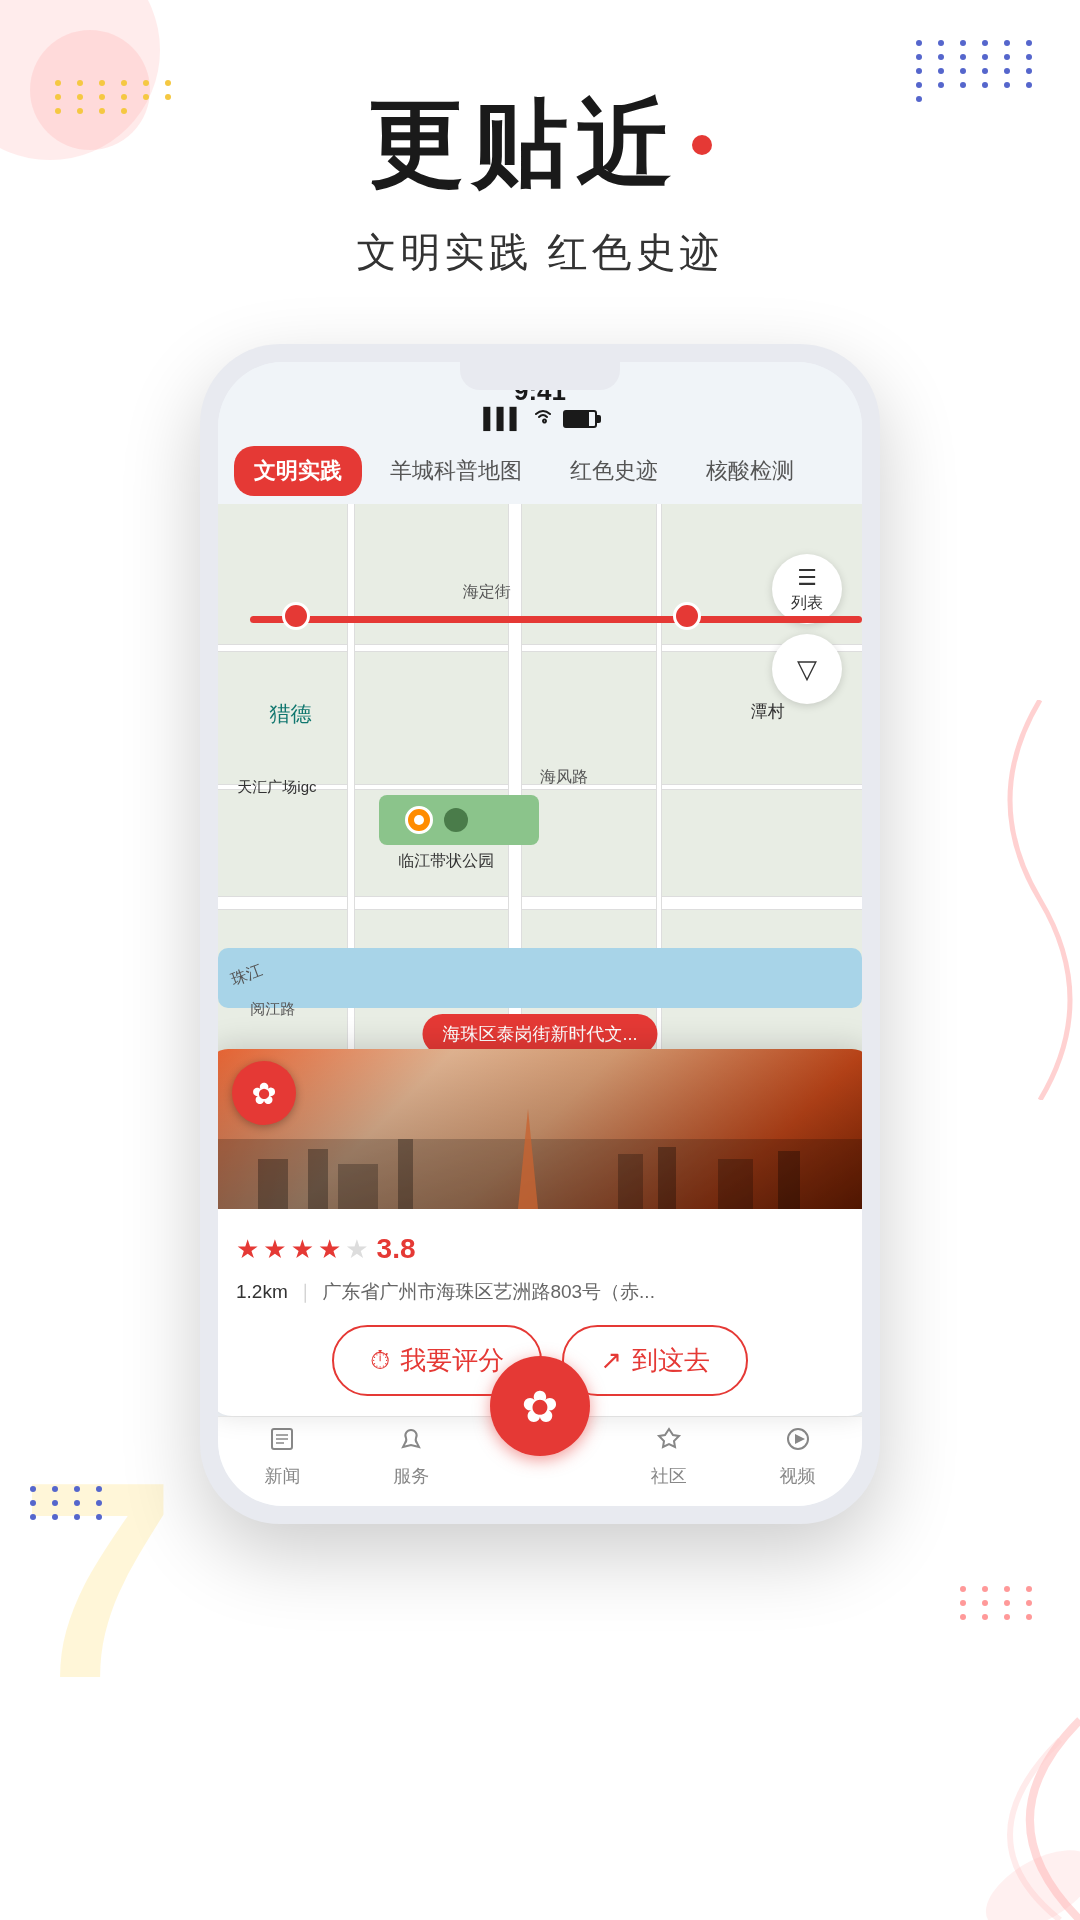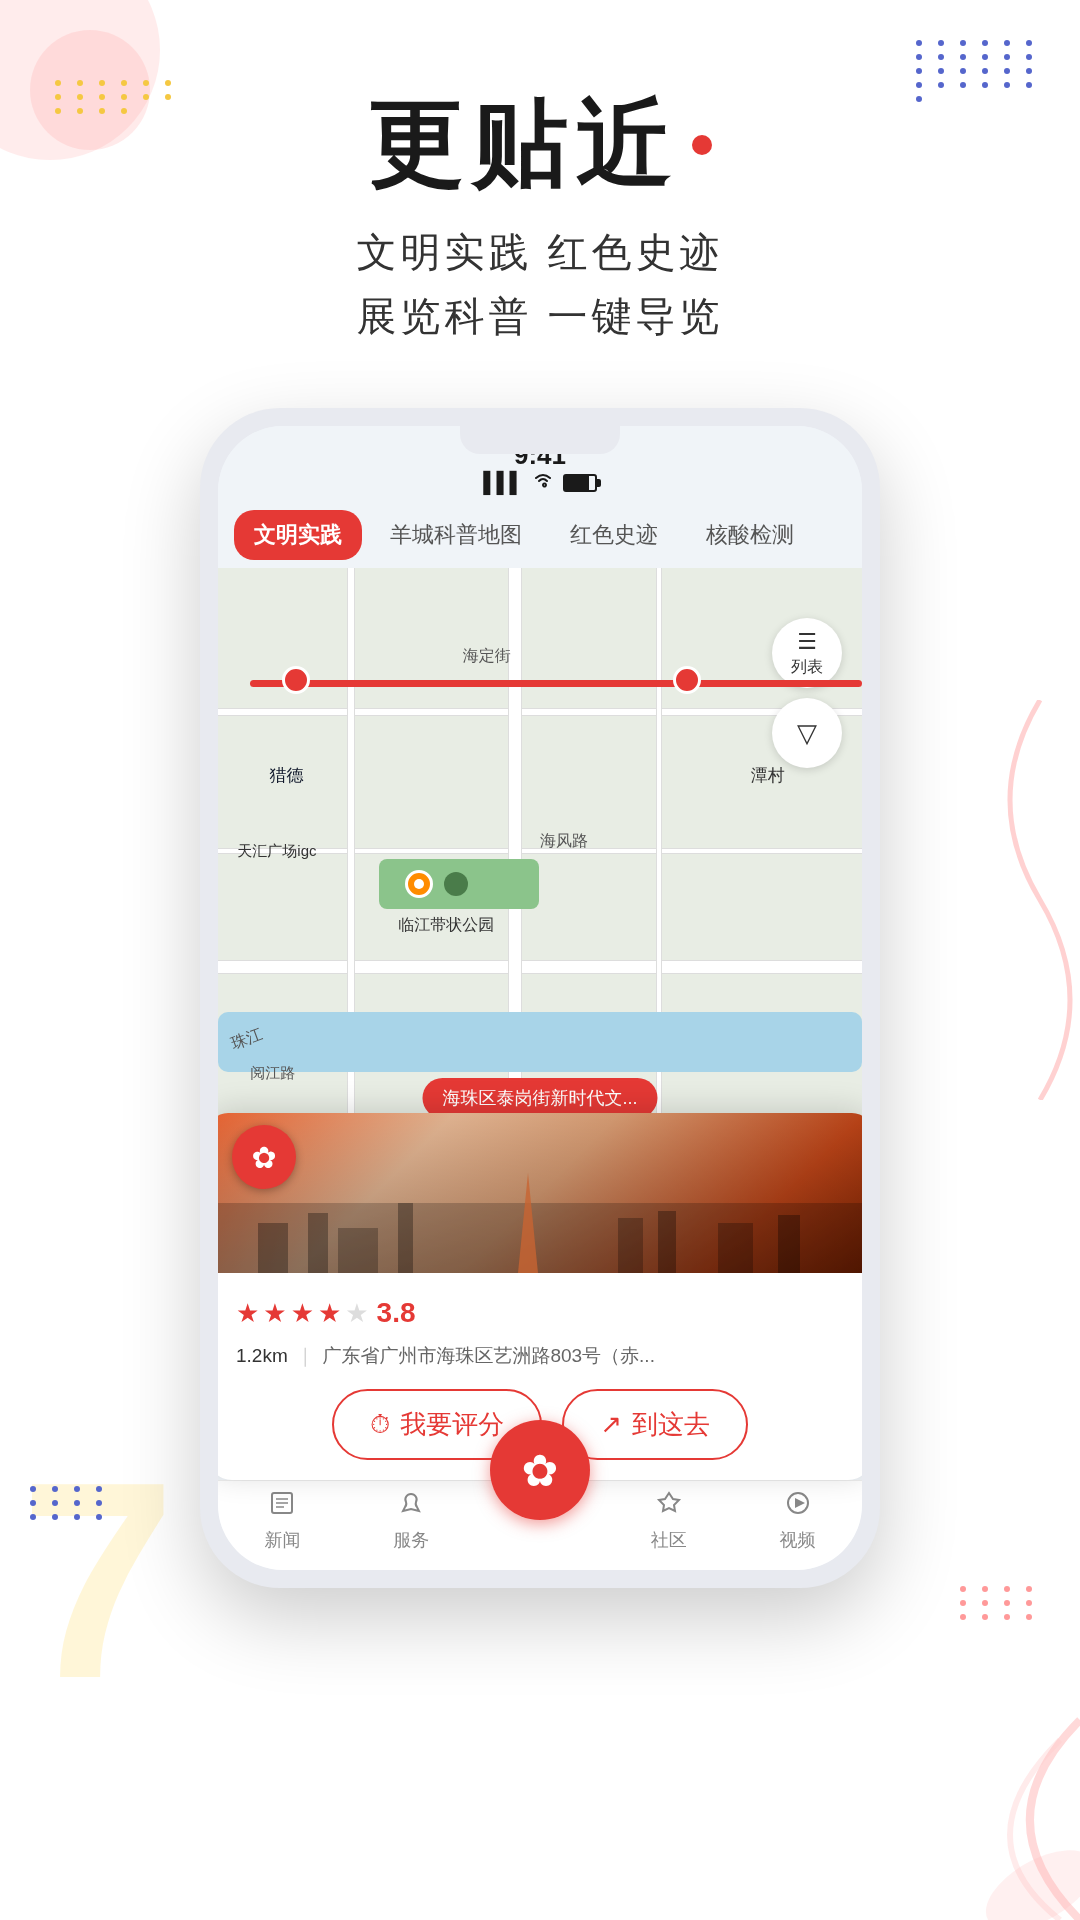--- a/index.html
+++ b/index.html
@@ -579,21 +579,20 @@
 
 <div class="main-content">
 
   <h1 class="headline">
     <span>更贴近</span>
     <span class="headline-dot"></span>
   </h1>
 
   <p class="subtitle">
     <span>文明实践 红色史迹</span><br>
-    <span>展览科普 一键导览</span>
   </p>
 
   <div class="phone-wrapper">
     <div class="phone-mockup">
       <div class="phone-screen">
 
         <div class="notch"></div>
 
         <div class="status-bar">
           <span class="status-time">9:41</span>
@@ -636,21 +635,21 @@
 
           <div style="position:absolute; top:calc(20% - 14px); left:10%; width:28px; height:28px; background:#e53935; border-radius:50%; border:3px solid white; z-index:3;"></div>
           <div style="position:absolute; top:calc(20% - 14px); right:25%; width:28px; height:28px; background:#e53935; border-radius:50%; border:3px solid white; z-index:3;"></div>
 
           <div style="position:absolute; bottom:10%; left:0; right:0; height:60px; background:#a8d4e8; border-radius:10px; z-index:1;"></div>
 
           <div style="position:absolute; top:52%; left:25%; width:160px; height:50px; background:#8bc48b; border-radius:8px; z-index:2; display:flex; align-items:center; justify-content:center;">
             <div style="width:24px; height:24px; background:#4a7c4a; border-radius:50%; margin-right:6px;"></div>
           </div>
 
-          <div style="position:absolute; top:35%; left:8%; font-size:17px; color:#0f172a; z-index:4;">猎德</div>
+          <div style="position:absolute; top:35%; left:8%; font-size:21px; color:#0f766e; z-index:4;">猎德</div>
           <div style="position:absolute; top:35%; right:12%; font-size:17px; color:#333; z-index:4;">潭村</div>
           <div style="position:absolute; top:49%; left:3%; font-size:15px; color:#333; z-index:4;">天汇广场igc</div>
           <div style="position:absolute; top:14%; left:38%; font-size:16px; color:#555; z-index:4;">海定街</div>
           <div style="position:absolute; top:47%; left:50%; font-size:16px; color:#555; z-index:4;">海风路</div>
           <div style="position:absolute; top:62%; left:28%; font-size:16px; color:#333; z-index:4;">临江带状公园</div>
           <div style="position:absolute; bottom:14%; left:2%; font-size:16px; color:#555; z-index:4; transform:rotate(-20deg);">珠江</div>
           <div style="position:absolute; bottom:8%; left:5%; font-size:15px; color:#555; z-index:4;">阅江路</div>
 
           <div style="position:absolute; top:54%; left:29%; z-index:5;">
             <div style="width:28px; height:28px; background:#ff8c00; border-radius:50%; border:3px solid white; display:flex; align-items:center; justify-content:center;">

